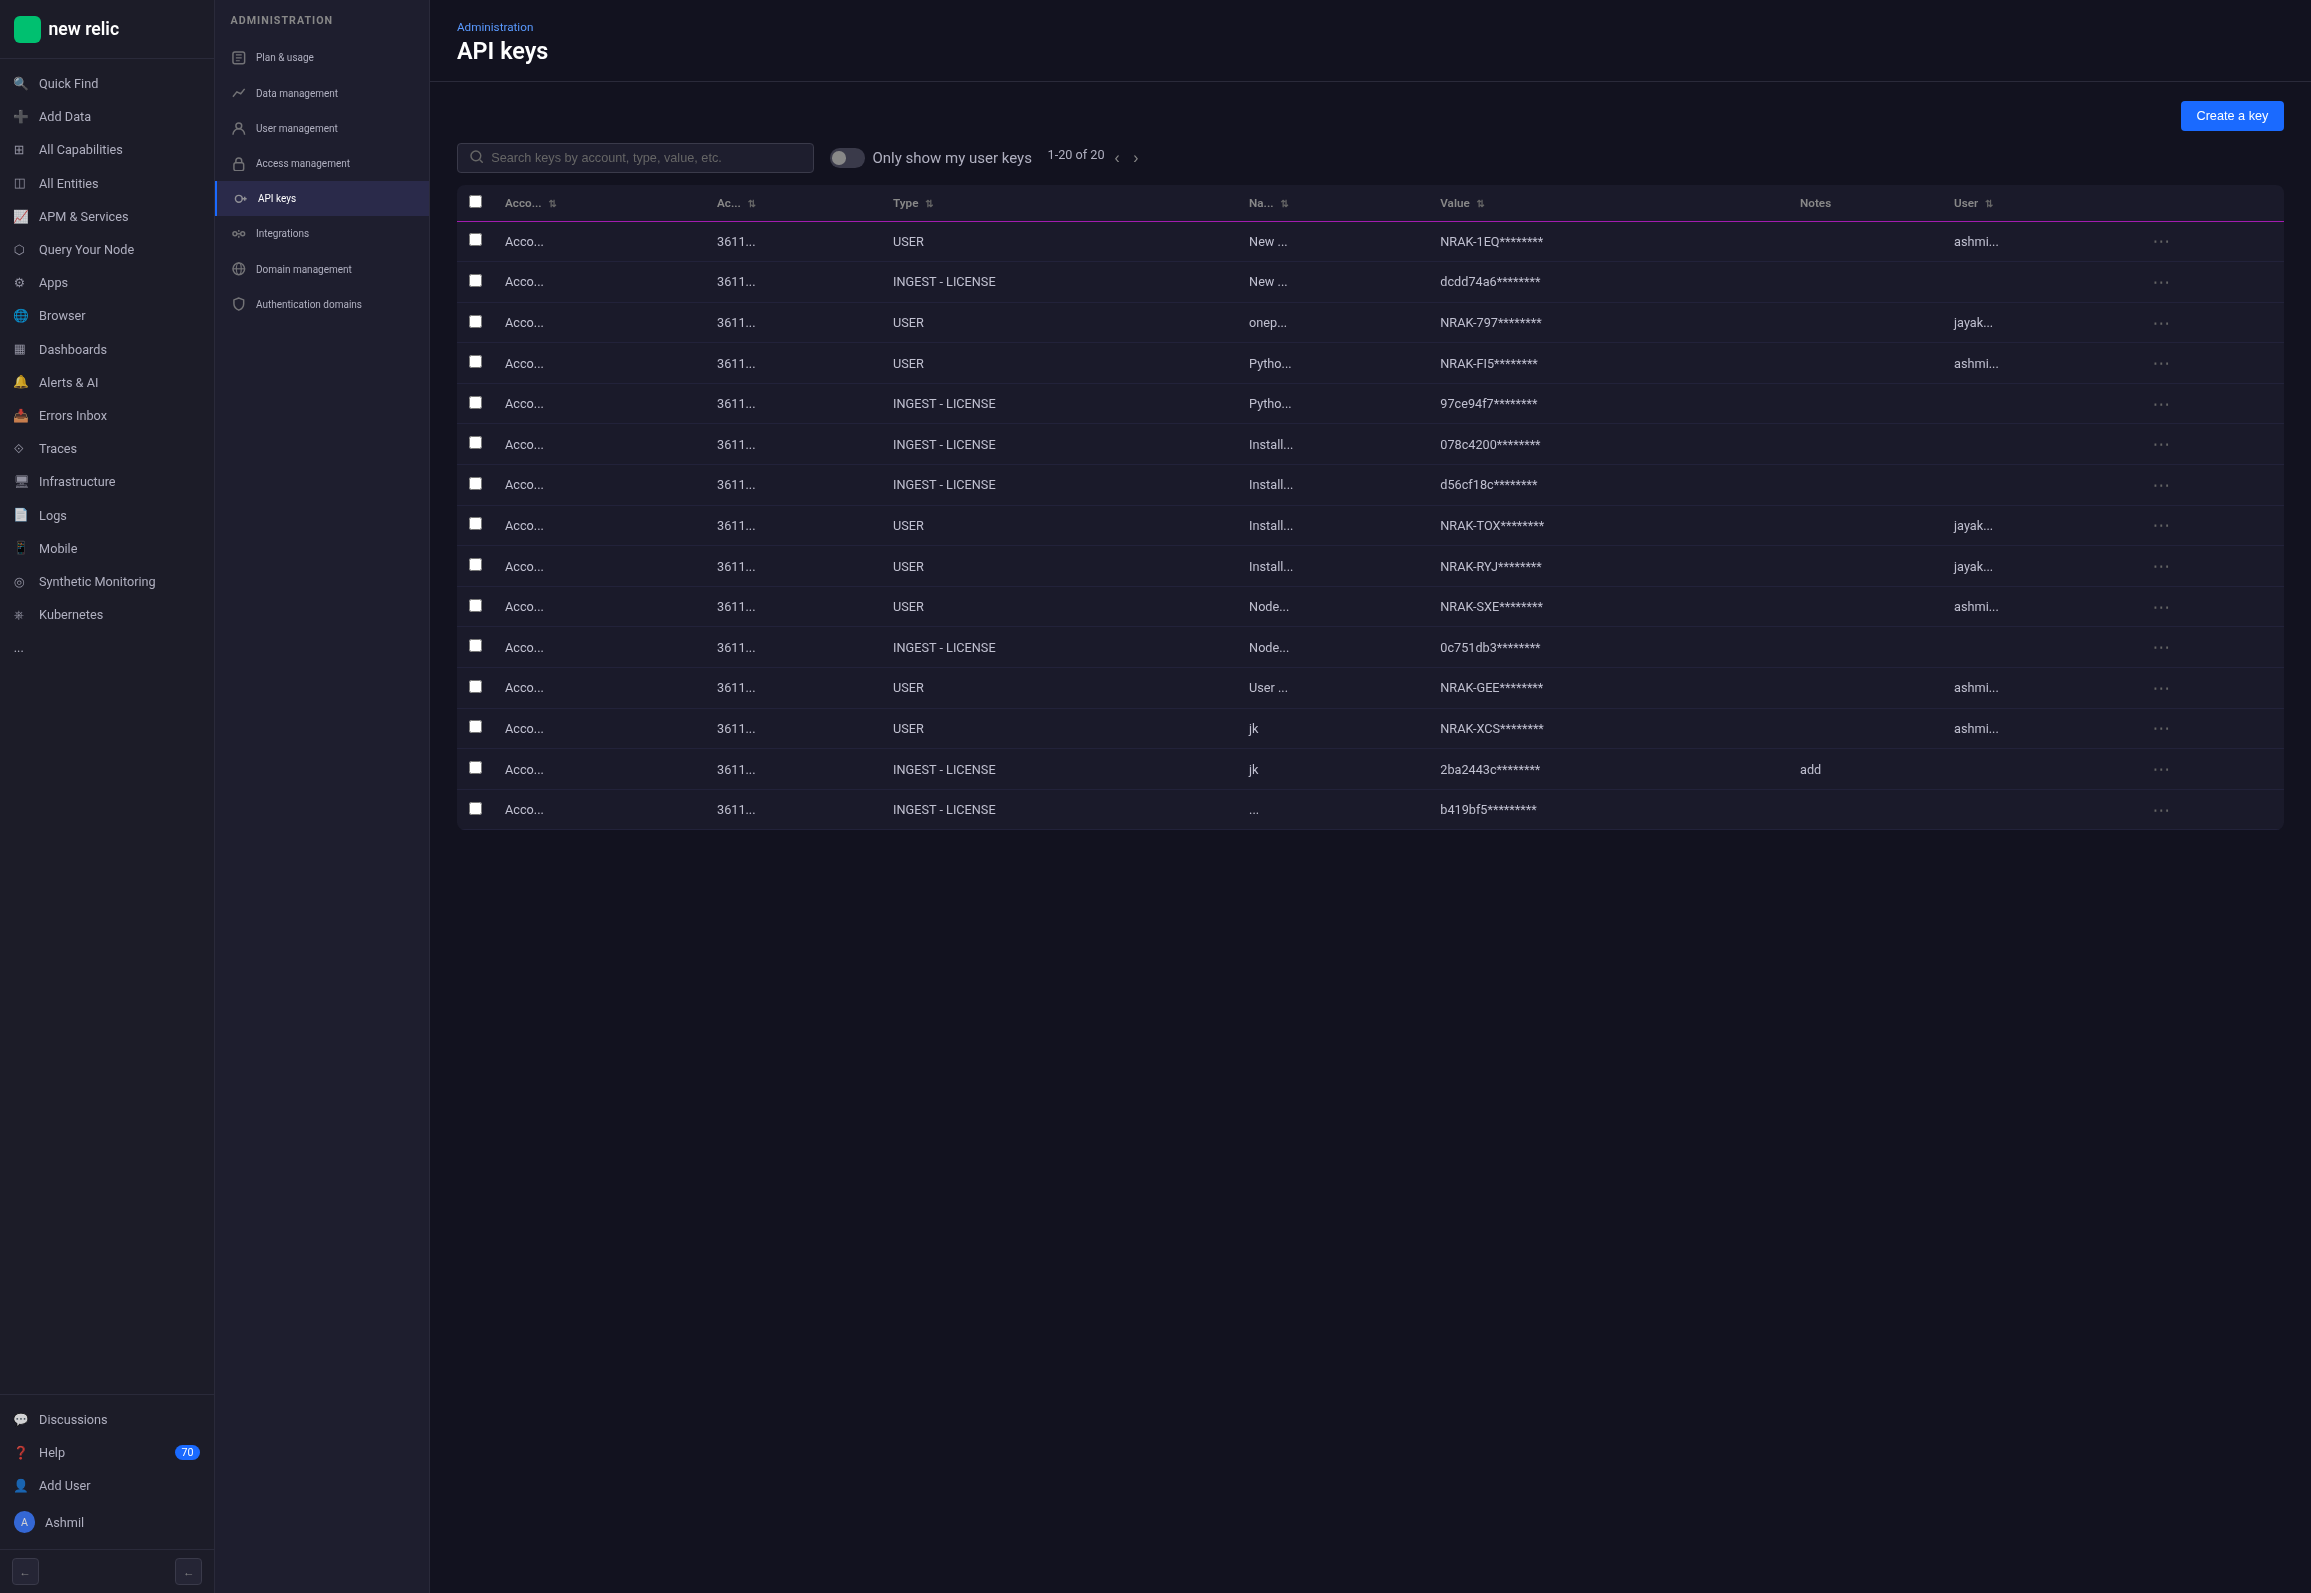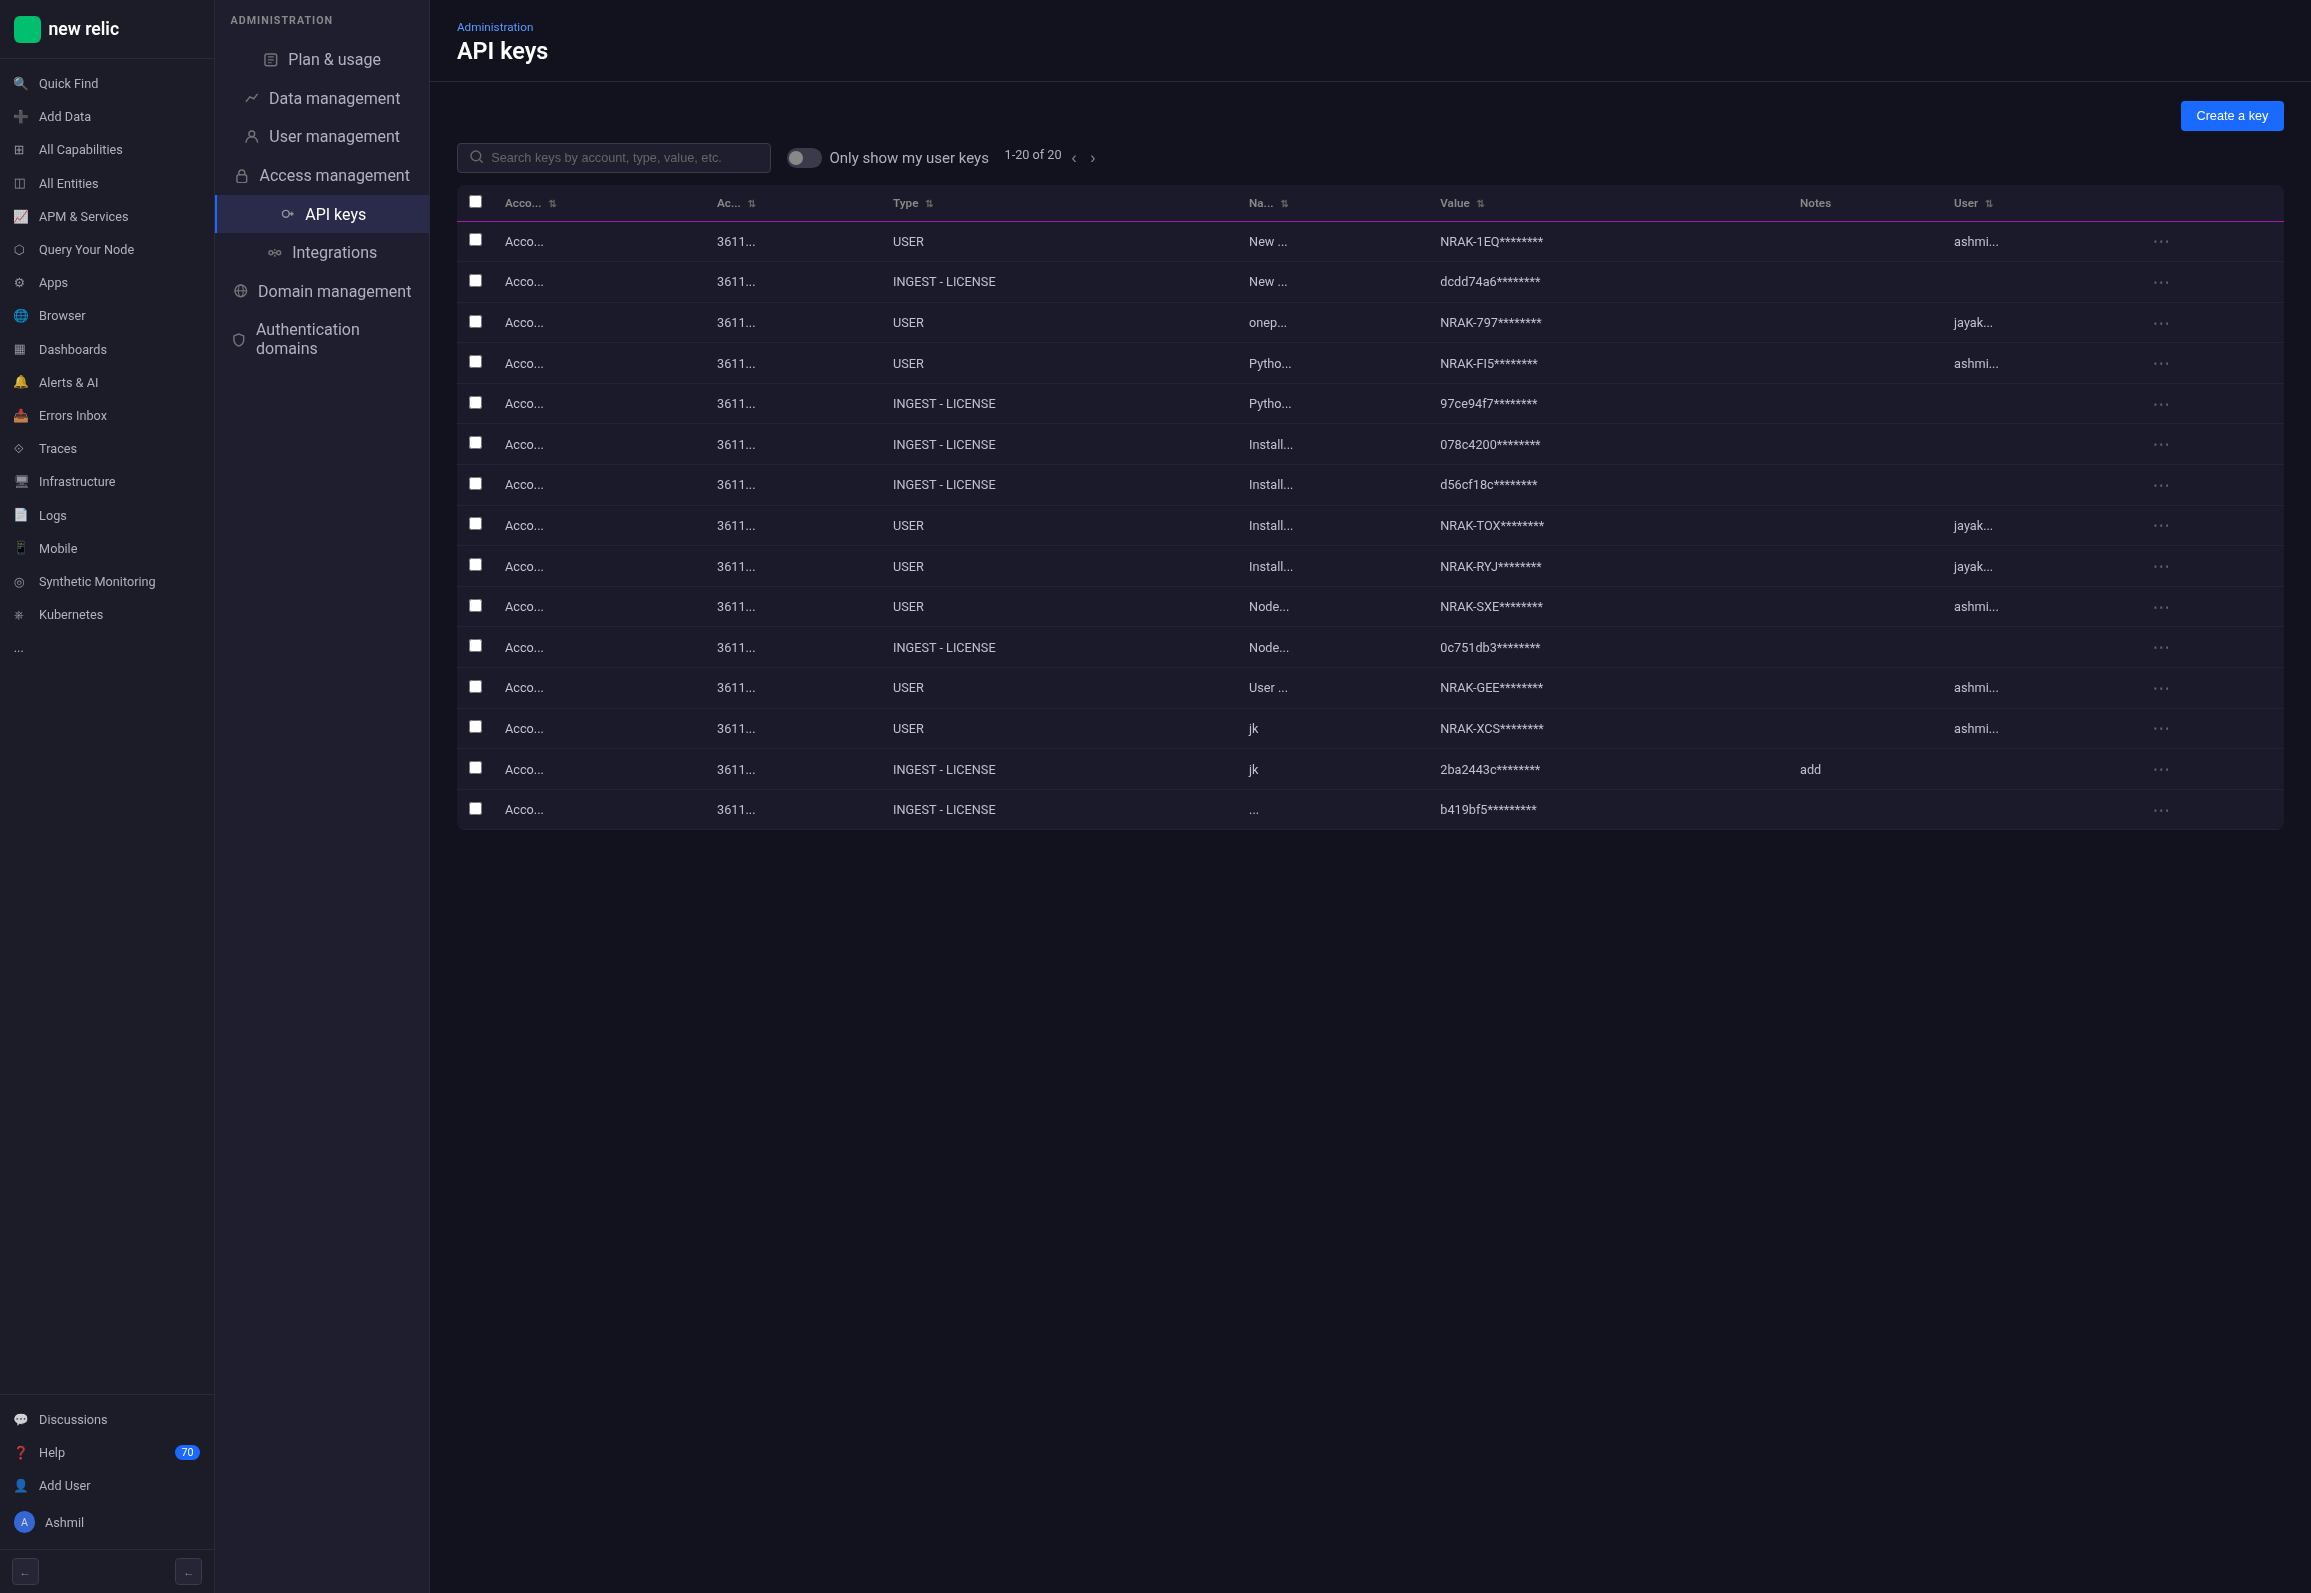--- a/index.html
+++ b/index.html
@@ -132,23 +132,22 @@
       text-transform: uppercase;
     }
 
     .admin-nav-item {
       display: flex;
       align-items: center;
       gap: 9.8px;
       padding: 9.8px 15.6px;
       cursor: pointer;
       color: #b0b0c0;
-      font-size: 16px;
+      font-size: 10px;
       transition: background 0.15s;
-      justify-content: center;
     }
 
     .admin-nav-item.active {
       background: #2a2a4a;
       color: #fff;
       border-left: 2px solid #1a6aff;
     }
 
     .admin-nav-icon {
       width: 15.6px;
@@ -198,21 +197,21 @@
     }
 
     .search-bar {
       display: flex;
       align-items: center;
       background: #1e1e2e;
       border: 1px solid #3a3a4a;
       border-radius: 3.9px;
       padding: 5.9px 11.7px;
       gap: 7.8px;
-      width: 314px;
+      width: 357px;
     }
 
     .search-bar input {
       background: transparent;
       border: none;
       color: #e0e0e0;
       font-size: 12.7px;
       outline: none;
       width: 100%;
     }

